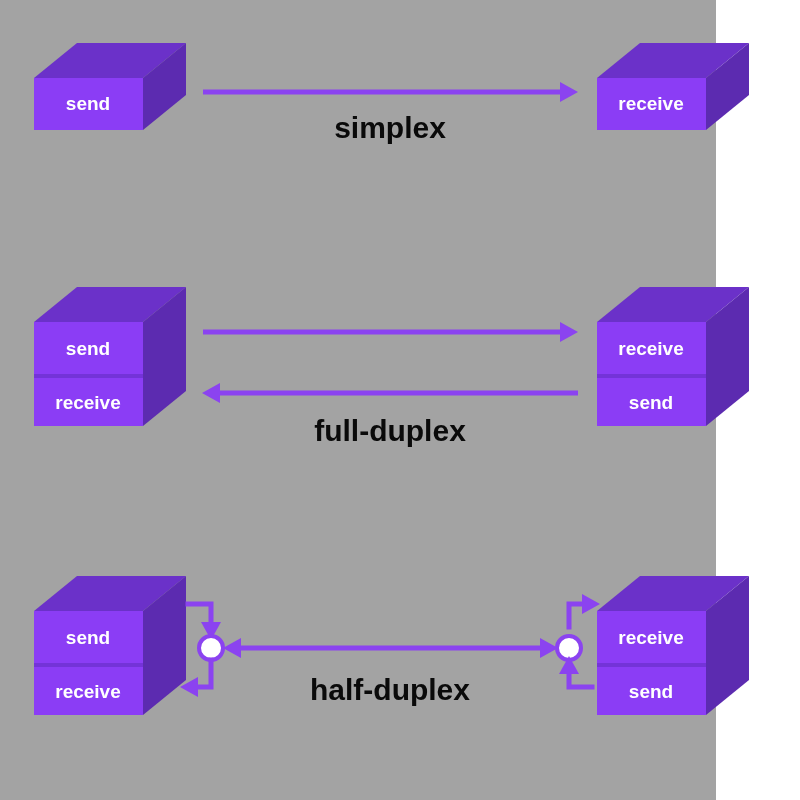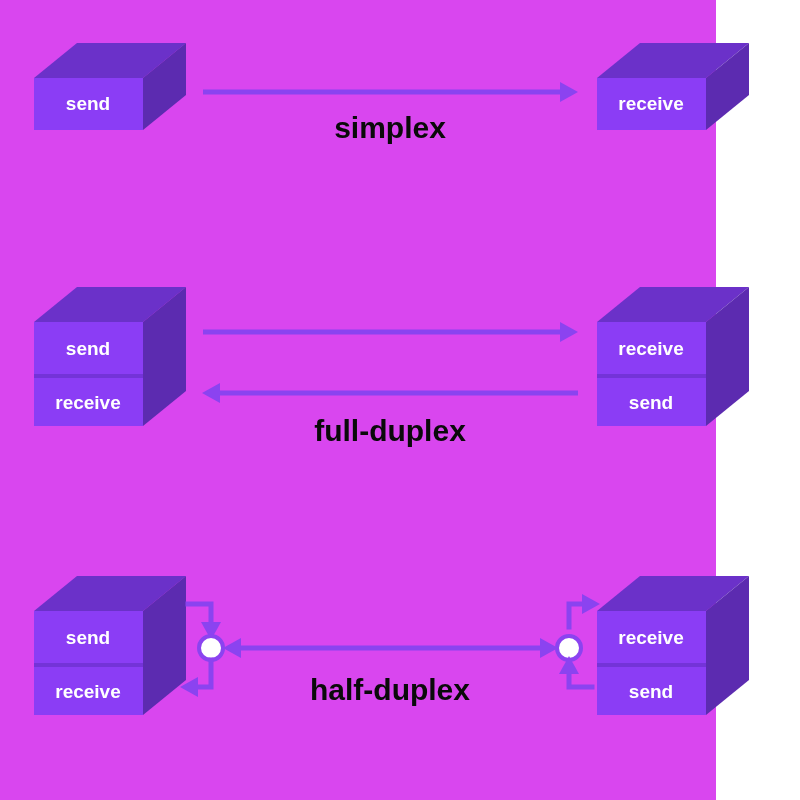--- a/index.html
+++ b/index.html
@@ -10,21 +10,21 @@
   body {
     width: 800px;
     height: 800px;
     font-family: "Liberation Sans", sans-serif;
     overflow: hidden;
   }
   #stage {
     position: relative;
     width: 716px;
     height: 800px;
-    background: #d946ef;
+    background: #a3a3a3;
   }
   #diagram-svg {
     position: absolute;
     top: 0;
     left: 0;
     width: 800px;
     height: 800px;
   }
   .box-label {
     font-family: "Liberation Sans", sans-serif;

